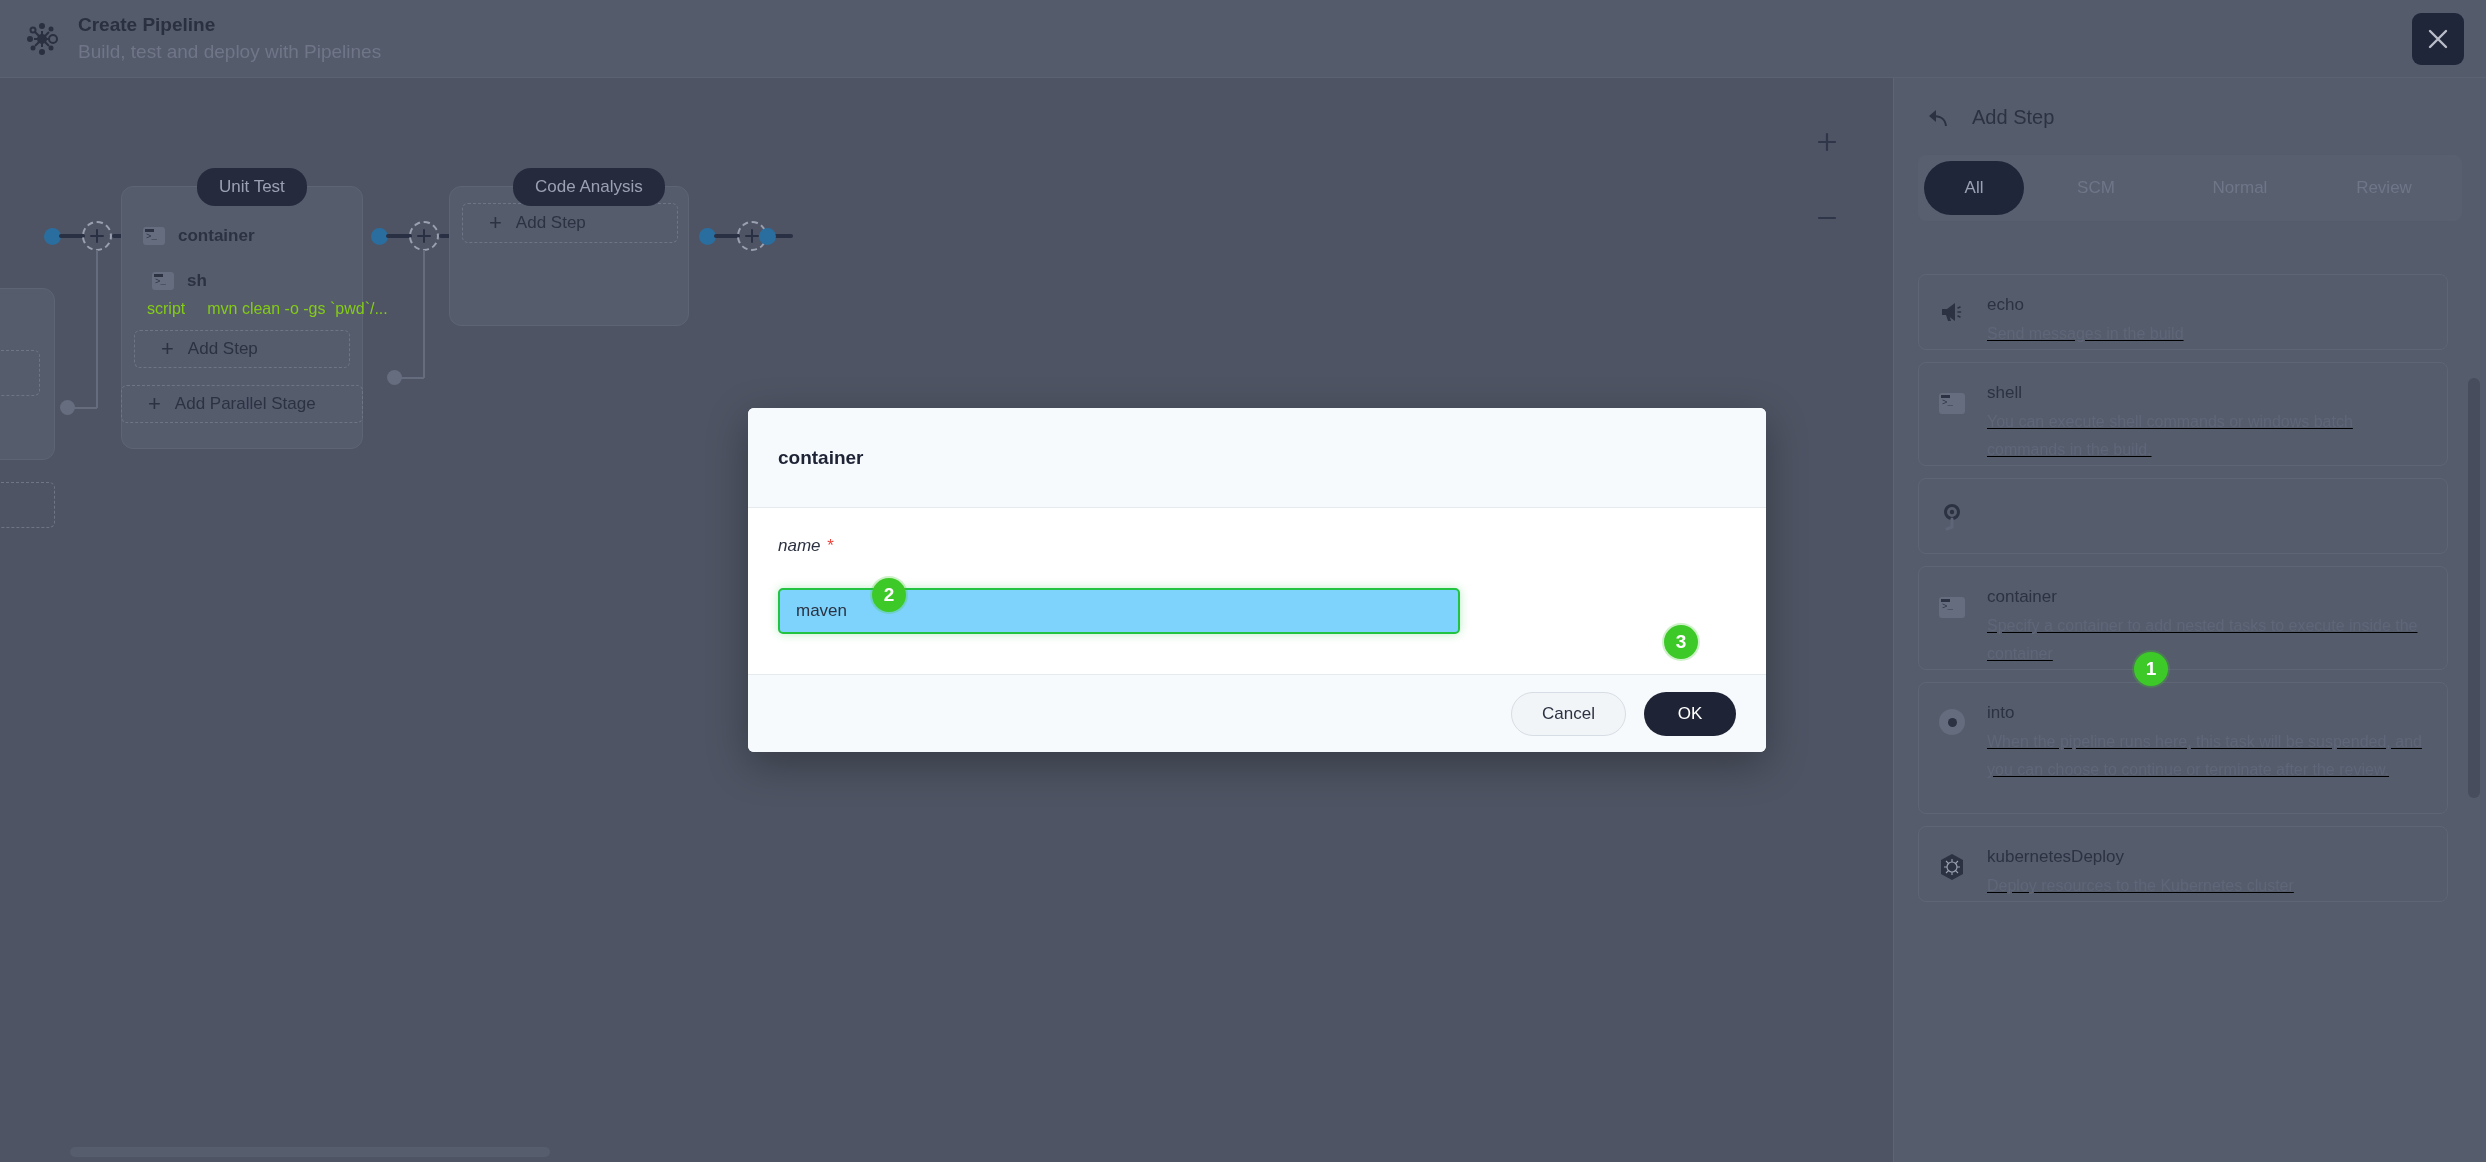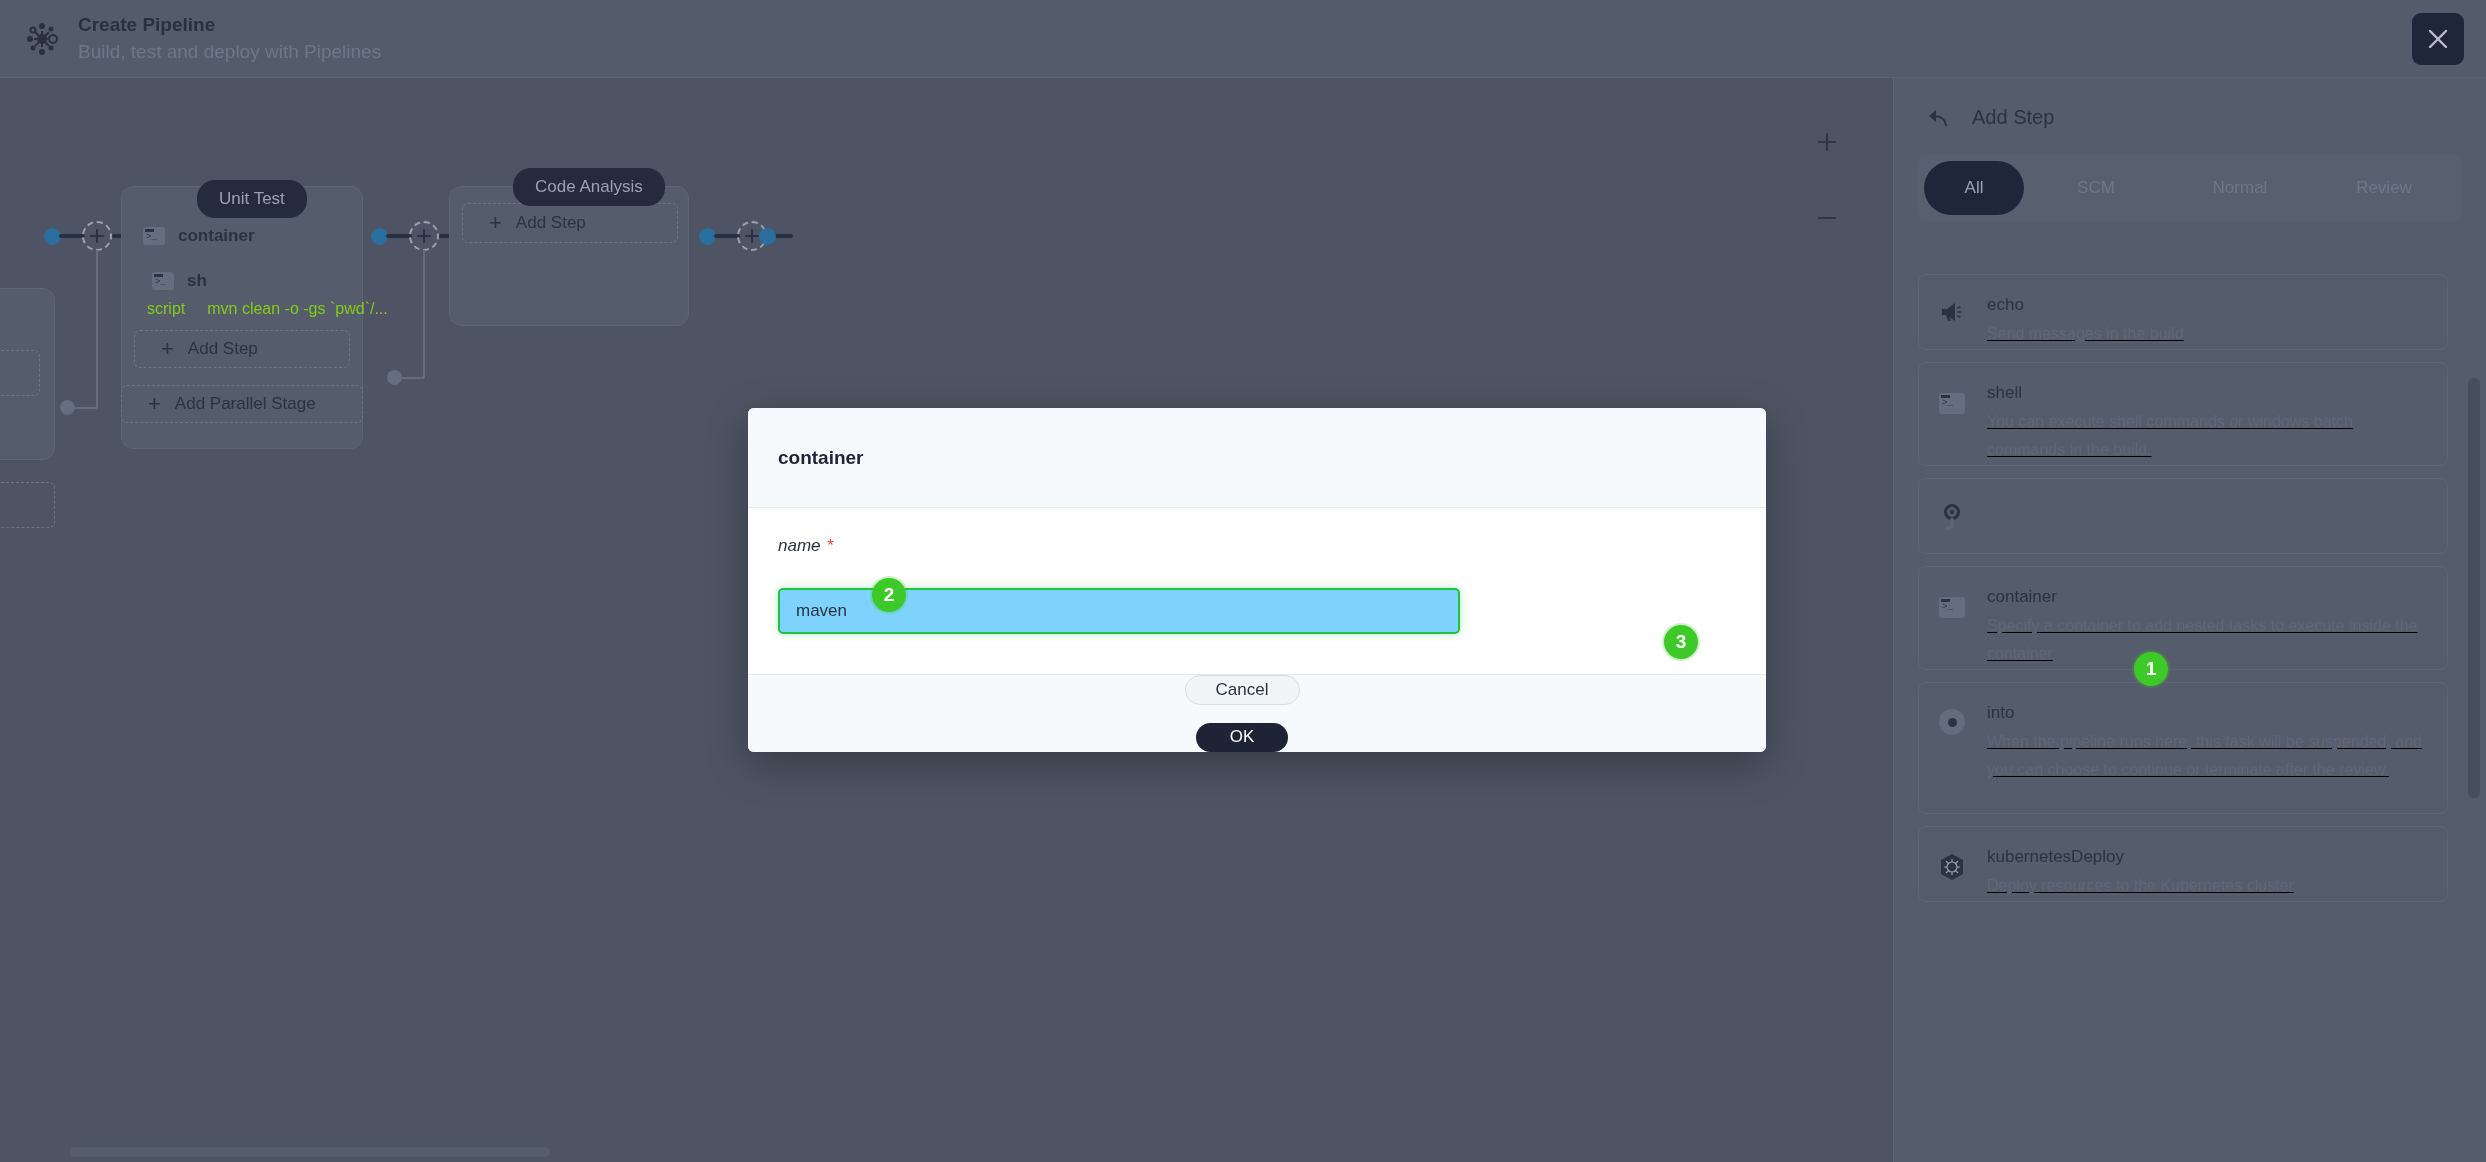--- a/index.html
+++ b/index.html
@@ -178,21 +178,21 @@
     padding: 0 16px; font-size: 17px; color: #2c3242;
     font-family: "Liberation Sans", sans-serif;
     outline: none;
     box-shadow: 0 0 10px rgba(34,195,64,0.30);
     background: #7dd3fc;
   }
   .modal-footer {
     position: absolute; left: 0; bottom: 0; width: 1018px; height: 78px;
     background: #f6fafc; border-top: 1px solid #e4eaee;
     display: flex; align-items: center; justify-content: flex-end;
-    padding-right: 30px; gap: 18px; flex-direction: column;
+    padding-right: 30px; gap: 18px;
   }
   .btn {
     height: 44px; border-radius: 22px; font-size: 17px; cursor: pointer;
     font-family: "Liberation Sans", sans-serif;
     display: flex; align-items: center; justify-content: center;
   }
   .btn-cancel { width: 115px; background: #f2f5f8; border: 1px solid #d6dde4; color: #2c3242; }
   .btn-ok { width: 92px; background: #1e2436; border: none; color: #ffffff; }
 
   
@@ -267,21 +267,21 @@
           <path d="M8 2 V14 M2 8 H14" stroke="#2a3044" stroke-width="2" stroke-linecap="round"></path>
         </svg>
       </div>
       <div class="line" style="left:68px; top:12px; width:26px;"></div>
       <div class="dot" style="left:91px; top:6px;"></div>
       <div class="vline" style="left:52px; top:28px; height:158px;"></div>
       <div class="hline" style="left:28px; top:185px; width:25px;"></div>
       <div class="gray-dot" style="left:16px; top:178px;"></div>
     </div>
 
-    <div class="stage-label" style="left:197px; top:102px;">Unit Test</div>
+    <div class="stage-label" style="left:197px; top:90px;">Unit Test</div>
     <div class="stage-card" style="left:121px; top:108px; width:242px; height:263px;"></div>
 
     <div class="step-row" style="left:143px; top:148px;">
       <span class="icon-term"></span>
       <span class="step-name">container</span>
     </div>
     <div class="step-row" style="left:152px; top:193px;">
       <span class="icon-term"></span>
       <span class="step-name">sh</span>
     </div>

